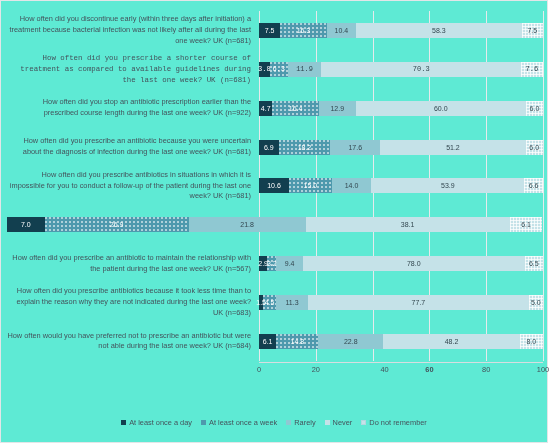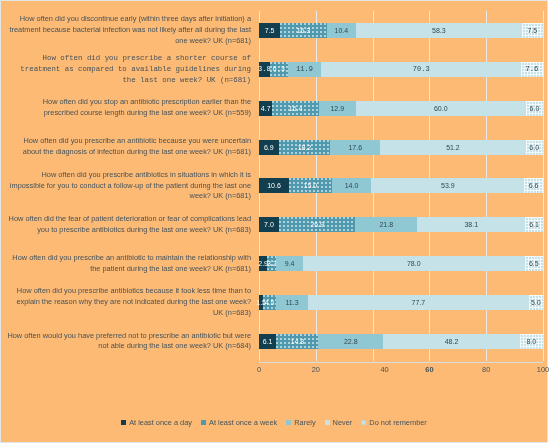--- a/index.html
+++ b/index.html
@@ -7,21 +7,21 @@
     width:550px;height:445px;
     font-family:"Liberation Sans",sans-serif;
     color:#3d4a52;
     overflow:hidden;
   }
   #figure{
     position:relative;
     width:548px;height:443px;
     border:1px solid #e2e6e8;
     box-sizing:border-box;
-    background:#fdba74;
+    background:#5eead4;
   }
 
   
   #chart-area{
     position:absolute;
     left:6px; top:10px;
     width:536px; height:350px;
   }
   .row{
     display:flex;
@@ -187,21 +187,21 @@
             <div class="seg s3" style="width: 70.3%;">
               <span>70.3</span>
             </div>
             <div class="seg s4" style="width: 7.6%;">
               <span>7.6</span>
             </div>
           </div>
         </div>
       </div>
       <div class="row" style="height: 38.8889px;">
-        <div class="cat-label">How often did you stop an antibiotic prescription earlier than the prescribed course length during the last one week? UK (n=559)</div>
+        <div class="cat-label">How often did you stop an antibiotic prescription earlier than the prescribed course length during the last one week? UK (n=922)</div>
         <div class="bar-wrap">
           <div class="bar">
             <div class="seg s0" style="width: 4.7%;">
               <span>4.7</span>
             </div>
             <div class="seg s1" style="width: 16.4%;">
               <span>16.4</span>
             </div>
             <div class="seg s2" style="width: 12.9%;">
               <span>12.9</span>
@@ -253,21 +253,20 @@
             <div class="seg s3" style="width: 53.9%;">
               <span>53.9</span>
             </div>
             <div class="seg s4" style="width: 6.6%;">
               <span>6.6</span>
             </div>
           </div>
         </div>
       </div>
       <div class="row" style="height: 38.8889px;">
-        <div class="cat-label">How often did the fear of patient deterioration or fear of complications lead you to prescribe antibiotics during the last one week? UK (n=683)</div>
         <div class="bar-wrap">
           <div class="bar">
             <div class="seg s0" style="width: 7%;">
               <span>7.0</span>
             </div>
             <div class="seg s1" style="width: 26.9%;">
               <span>26.9</span>
             </div>
             <div class="seg s2" style="width: 21.8%;">
               <span>21.8</span>
@@ -275,21 +274,21 @@
             <div class="seg s3" style="width: 38.1%;">
               <span>38.1</span>
             </div>
             <div class="seg s4" style="width: 6.1%;">
               <span>6.1</span>
             </div>
           </div>
         </div>
       </div>
       <div class="row" style="height: 38.8889px;">
-        <div class="cat-label">How often did you prescribe an antibiotic to maintain the relationship with the patient during the last one week? UK (n=681)</div>
+        <div class="cat-label">How often did you prescribe an antibiotic to maintain the relationship with the patient during the last one week? UK (n=567)</div>
         <div class="bar-wrap">
           <div class="bar">
             <div class="seg s0" style="width: 2.9%;">
               <span>2.9</span>
             </div>
             <div class="seg s1" style="width: 3.2%;">
               <span>3.2</span>
             </div>
             <div class="seg s2" style="width: 9.4%;">
               <span>9.4</span>

